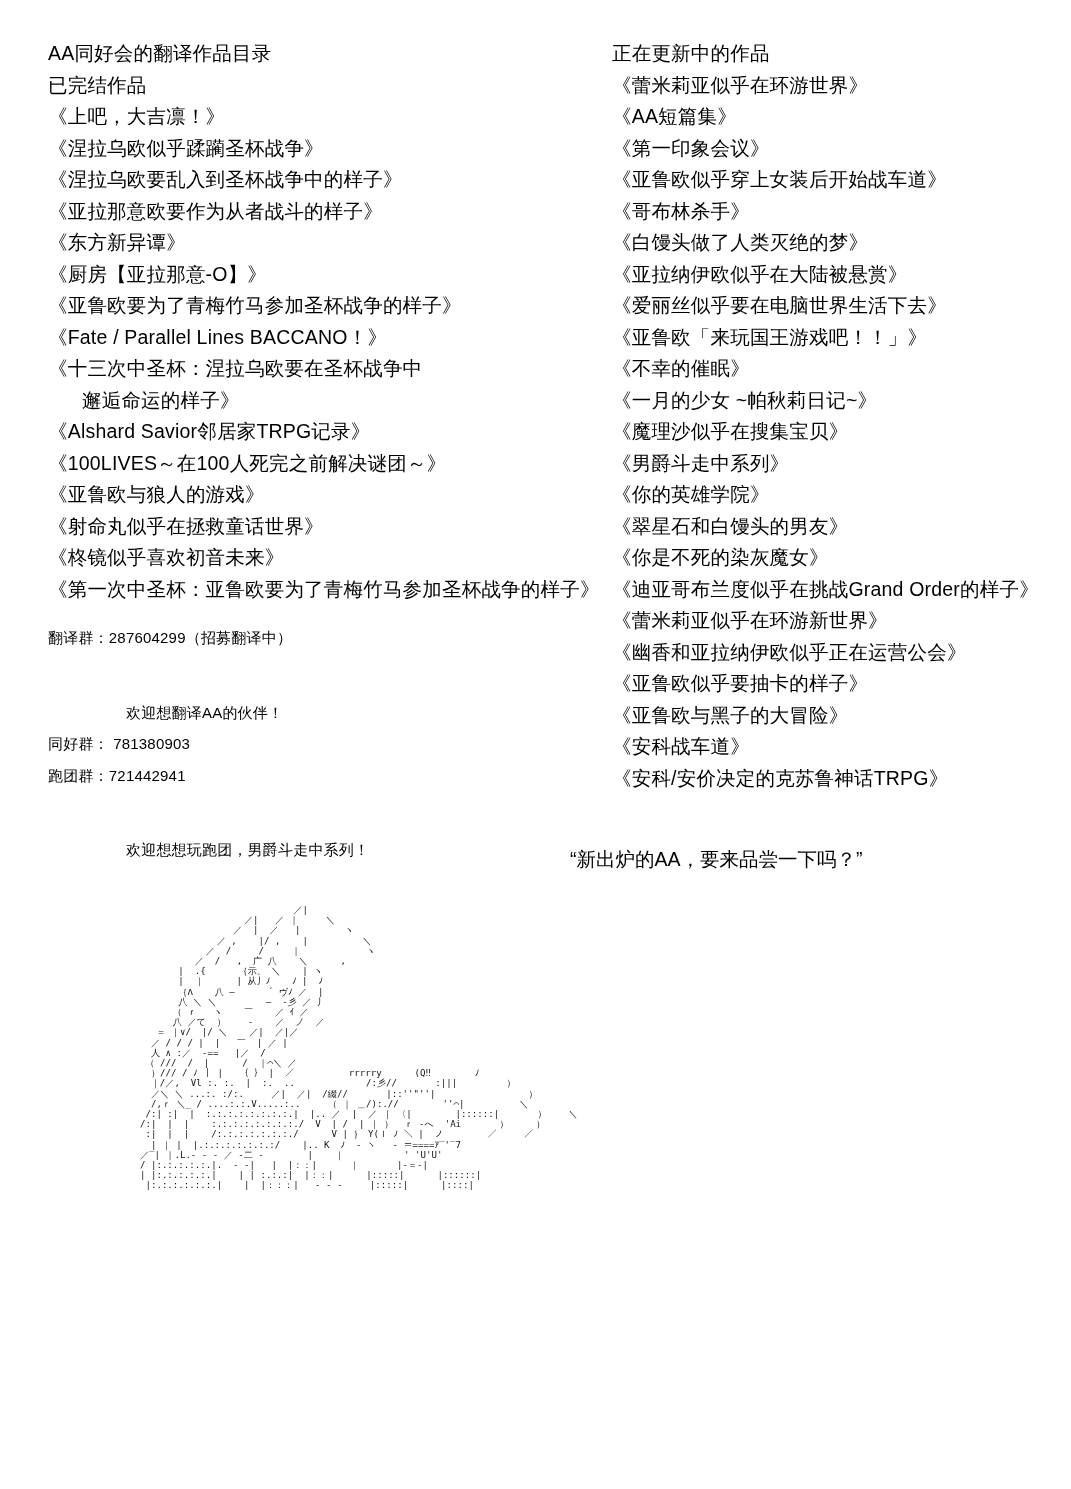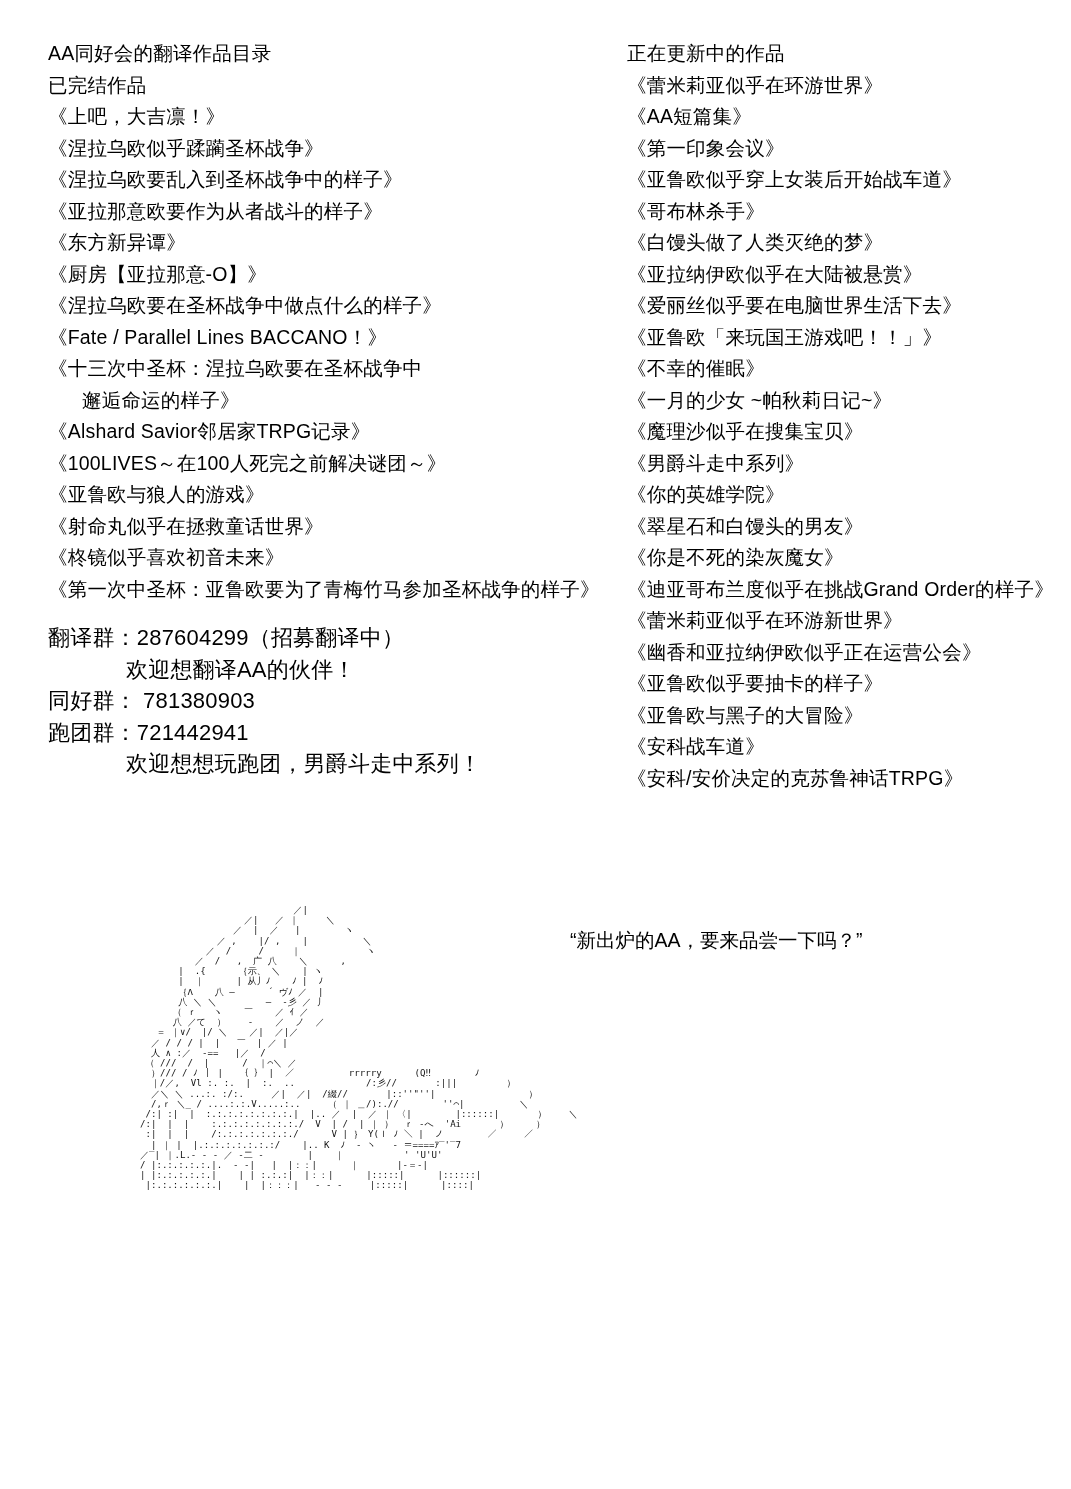--- a/index.html
+++ b/index.html
@@ -21,51 +21,52 @@
     height: 1489px;
   }
   .col-left {
     position: absolute;
     left: 48px;
     top: 38px;
     width: 560px;
   }
   .col-right {
     position: absolute;
-    left: 627px;
+    left: 612px;
     top: 38px;
     width: 440px;
   }
   .line {
     font-size: 19.5px;
     line-height: 31.5px;
     white-space: pre;
     letter-spacing: 0.2px;
   }
   .line.indent {
     padding-left: 34px;
   }
   .contact {
     position: absolute;
     left: 48px;
     top: 622px;
     width: 560px;
   }
   .contact .line {
-    font-size: 22px;
+    font-size: 15px;
     line-height: 31.5px;
     white-space: pre;
   }
   .contact .sub {
     padding-left: 78px;
+    margin-top: 43px;
   }
   .caption {
     position: absolute;
     left: 570px;
-    top: 927px;
+    top: 846px;
     font-size: 19.5px;
     white-space: pre;
   }
   .aa-art {
     position: absolute;
     left: 140px;
     top: 905px;
     width: 800px;
     font-family: "DejaVu Sans Mono", "Liberation Mono", monospace;
     font-size: 9.1px;
@@ -82,21 +83,21 @@
 
   <div class="col-left">
     <div class="line">AA同好会的翻译作品目录</div>
     <div class="line">已完结作品</div>
     <div class="line">《上吧，大吉凛！》</div>
     <div class="line">《涅拉乌欧似乎蹂躏圣杯战争》</div>
     <div class="line">《涅拉乌欧要乱入到圣杯战争中的样子》</div>
     <div class="line">《亚拉那意欧要作为从者战斗的样子》</div>
     <div class="line">《东方新异谭》</div>
     <div class="line">《厨房【亚拉那意-O】》</div>
-    <div class="line">《涅拉乌欧要在圣杯战争中做点什么的样子》</div>
+    <div class="line">《亚鲁欧要为了青梅竹马参加圣杯战争的样子》</div>
     <div class="line">《Fate / Parallel Lines BACCANO！》</div>
     <div class="line">《十三次中圣杯：涅拉乌欧要在圣杯战争中</div>
     <div class="line indent">邂逅命运的样子》</div>
     <div class="line">《Alshard Savior邻居家TRPG记录》</div>
     <div class="line">《100LIVES～在100人死完之前解决谜团～》</div>
     <div class="line">《亚鲁欧与狼人的游戏》</div>
     <div class="line">《射命丸似乎在拯救童话世界》</div>
     <div class="line">《柊镜似乎喜欢初音未来》</div>
     <div class="line">《第一次中圣杯：亚鲁欧要为了青梅竹马参加圣杯战争的样子》</div>
   </div>

